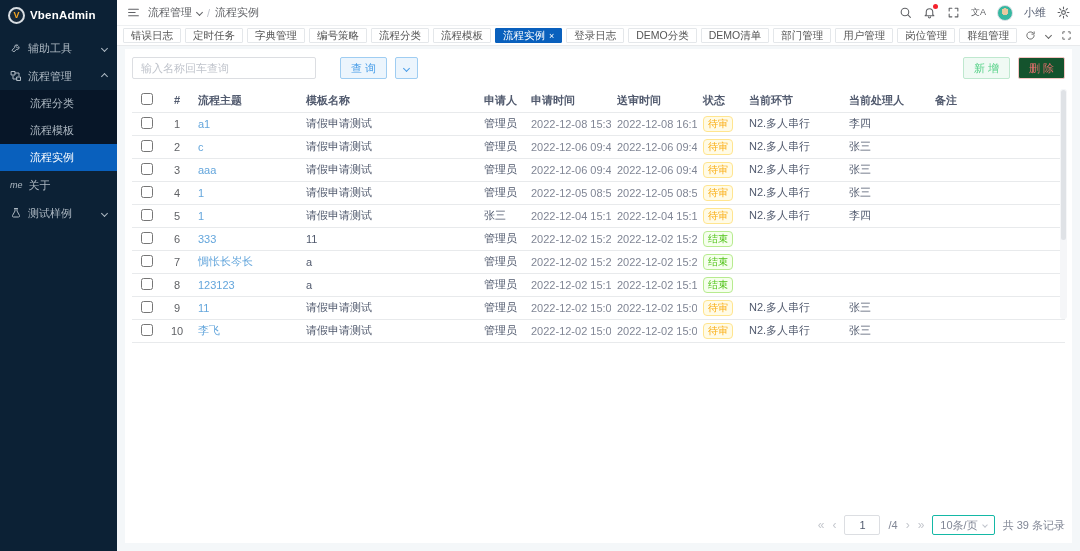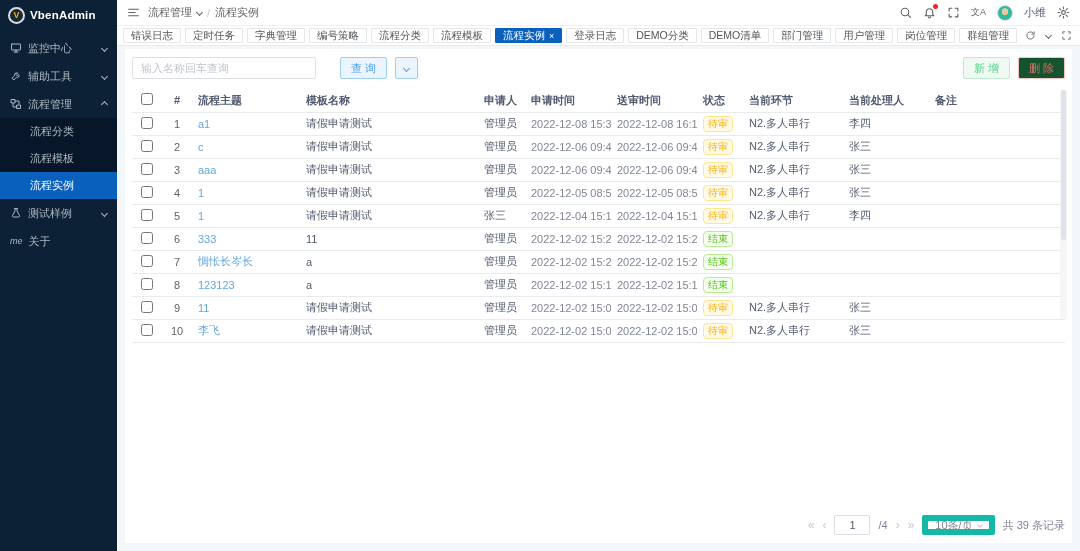--- a/index.html
+++ b/index.html
@@ -77,48 +77,38 @@
   .badge.done { color:#52c41a; background:#f6ffed; border-color:#b7eb8f; }
   input[type=checkbox] { width:12px; height:12px; accent-color:#0960bd; }
   .vscroll { position:absolute; right:-2px; top:0; width:7px; height:230px; background:#f5f6f8; border-radius:3px; }
   .vscroll .thumb { width:5px; margin:1px; height:150px; background:#dfe2e6; border-radius:3px; }
 
   .pager { display:flex; align-items:center; justify-content:flex-end; gap:8px; height:24px; color:#808695; font-size:11px; }
   .pg-nav { color:#c5c8ce; font-size:12px; cursor:default; }
   .pg-nav.en { cursor:pointer; }
   .pg-cur { width:36px; height:20px; border:1px solid #dcdee2; border-radius:2px; display:flex; align-items:center; justify-content:center;
     color:#515a6e; background:#fff; cursor:pointer; }
-  .pg-size { height:20px; border:6px solid #14b8a6; border-radius:2px; display:flex; align-items:center; gap:5px; padding:0 7px;
+  .pg-size { height:20px; border:1px solid #14b8a6; border-radius:2px; display:flex; align-items:center; gap:5px; padding:0 7px;
     background:#fff; color:#808695; cursor:pointer; }
   .pg-size .chev { width:4px; height:4px; color:#c0c4cc; }
 </style>
 </head>
 <body>
 
 <div class="app">
 
   <aside class="sidebar">
     <div class="brand">
       <div class="logo-badge">V</div>
       <span class="brand-name">VbenAdmin</span>
     </div>
     <nav class="menu" id="sidebar-menu">
         <div class="m-item">
           <span style="display:flex">
             <svg viewBox="0 0 24 24">
-              <rect x="3" y="4" width="18" height="12" rx="1"></rect>
-              <path d="M8 20h8M12 16v4"></path>
-            </svg>
-          </span>
-          <span class="lbl">监控中心</span>
-          <span class="chev down"></span>
-        </div>
-        <div class="m-item">
-          <span style="display:flex">
-            <svg viewBox="0 0 24 24">
               <path d="M14.7 6.3a4 4 0 0 0-5.6 5L4 16.4 7.6 20l5.1-5.1a4 4 0 0 0 5-5.6L14.9 12l-2.9-2.9 2.7-2.8z"></path>
             </svg>
           </span>
           <span class="lbl">辅助工具</span>
           <span class="chev down"></span>
         </div>
         <div class="m-item">
           <span style="display:flex">
             <svg viewBox="0 0 24 24">
               <rect x="3" y="3" width="7" height="7"></rect>
@@ -128,31 +118,31 @@
           </span>
           <span class="lbl">流程管理</span>
           <span class="chev up"></span>
         </div>
         <div class="submenu">
           <div class="s-item">流程分类</div>
           <div class="s-item">流程模板</div>
           <div class="s-item active">流程实例</div>
         </div>
         <div class="m-item">
+          <span class="me-txt">me</span>
+          <span class="lbl">关于</span>
+        </div>
+        <div class="m-item">
           <span style="display:flex">
             <svg viewBox="0 0 24 24">
               <path d="M9 3h6M10 3v5l-5 9a2 2 0 0 0 2 3h10a2 2 0 0 0 2-3l-5-9V3"></path>
             </svg>
           </span>
           <span class="lbl">测试样例</span>
           <span class="chev down"></span>
-        </div>
-        <div class="m-item">
-          <span class="me-txt">me</span>
-          <span class="lbl">关于</span>
         </div>
       </nav>
   </aside>
 
   <div class="main">
 
     <div class="topbar">
       <span class="icon-btn">
         <svg viewBox="0 0 24 24">
             <path d="M3 6h18M3 12h12M3 18h18"></path>

